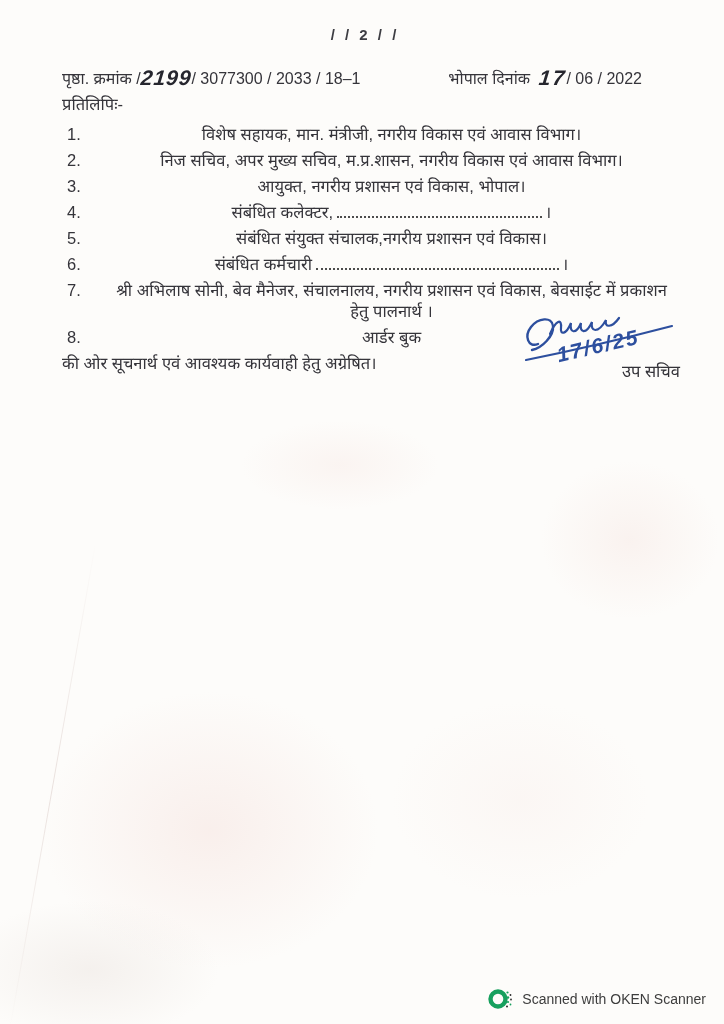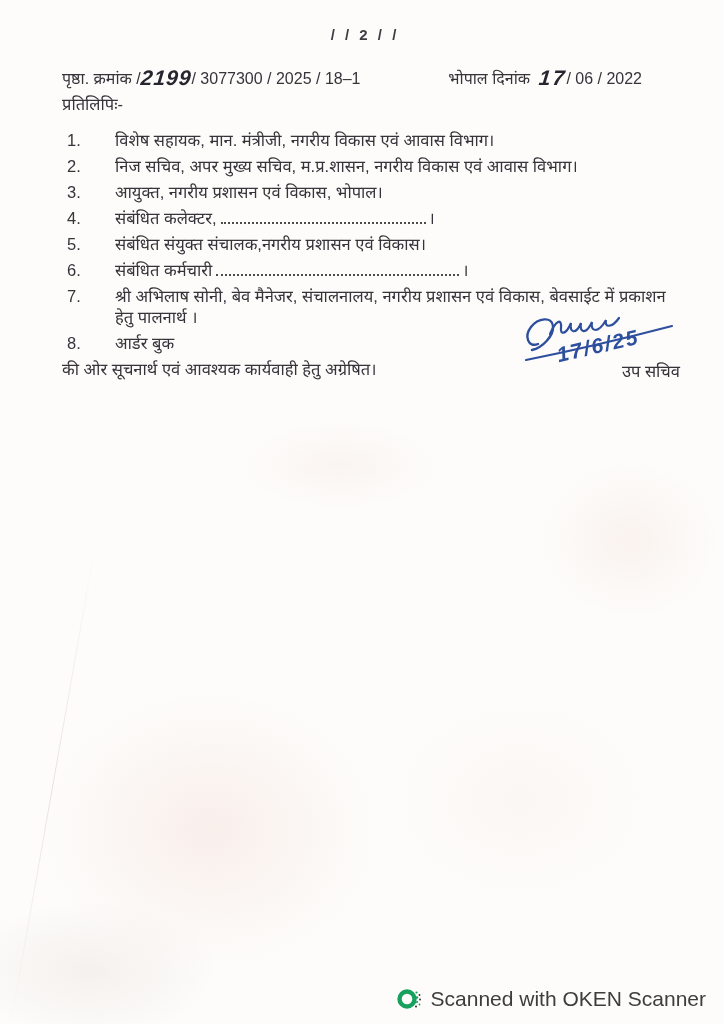--- a/index.html
+++ b/index.html
@@ -36,24 +36,24 @@
   .ref-row {
     display:flex; justify-content:space-between; align-items:baseline;
     font-size:16px; margin-bottom:3px; white-space:nowrap;
   }
   .hand {
     display:inline-block; font-size:21px; font-weight:700; font-style:italic;
     letter-spacing:1px; transform:skewX(-6deg); color:#26262e; position:relative; top:1px;
   }
   .date-part { margin-right:26px; }
   .date-part .hand { letter-spacing:2px; }
-  .heading { font-size:16.5px; margin-bottom:15px; }
+  .heading { font-size:16.5px; margin-bottom:9px; }
   .row { display:flex; margin-bottom:5px; font-size:16.5px; line-height:21px; }
   .num { flex:none; width:48px; padding-left:5px; }
-  .txt { flex:1; }
+  .txt { flex:1;text-align:center; }
   .leader {
     display:inline-block; border-bottom:2px dotted #4c4c4c;
     height:0.75em; margin:0 3px 0 4px; vertical-align:baseline;
   }
   .leader-4 { width:205px; }
   .leader-6 { width:243px; }
   .forward { font-size:16.5px; line-height:21px; margin-top:1px; }
 
   
   .sig-scribble { position:absolute; left:516px; top:308px; }
@@ -64,42 +64,42 @@
   }
   .sig-block {
     position:absolute; left:428px; top:360px; width:252px; text-align:right;
     font-size:16.5px; line-height:22px; color:#333238;
   }
 
   
   .footer {
     position:absolute; right:18px; bottom:12px;
     display:flex; align-items:center; gap:9px;
-    font-size:21px; font-weight:500; color:#3d3d3d;
+    font-size:14px; font-weight:500; color:#3d3d3d;
   }
 </style>
 </head>
 <body>
 
 <div class="page">
 
   <div class="blob b1"></div>
   <div class="blob b2"></div>
   <div class="blob b3"></div>
   <div class="blob b4"></div>
   <div class="blob b5"></div>
   <div class="crease"></div>
 
   <div class="content">
 
     <div class="pagenum">/ / 2 / /</div>
 
     <div class="ref-row">
       <span>
-        <span>पृष्ठा. क्रमांक /</span><span class="hand">2199</span><span>/ 3077300 / 2025 / 18–1</span>
+        <span>पृष्ठा. क्रमांक /</span><span class="hand">2199</span><span>/ 3077300 / 2033 / 18–1</span>
       </span>
       <span class="date-part">
         <span>भोपाल दिनांक</span>&nbsp;
         <span class="hand">17</span><span>/ 06 / 2022</span>
       </span>
     </div>
 
     <div class="heading">प्रतिलिपिः-</div>
 
     <div class="row">

